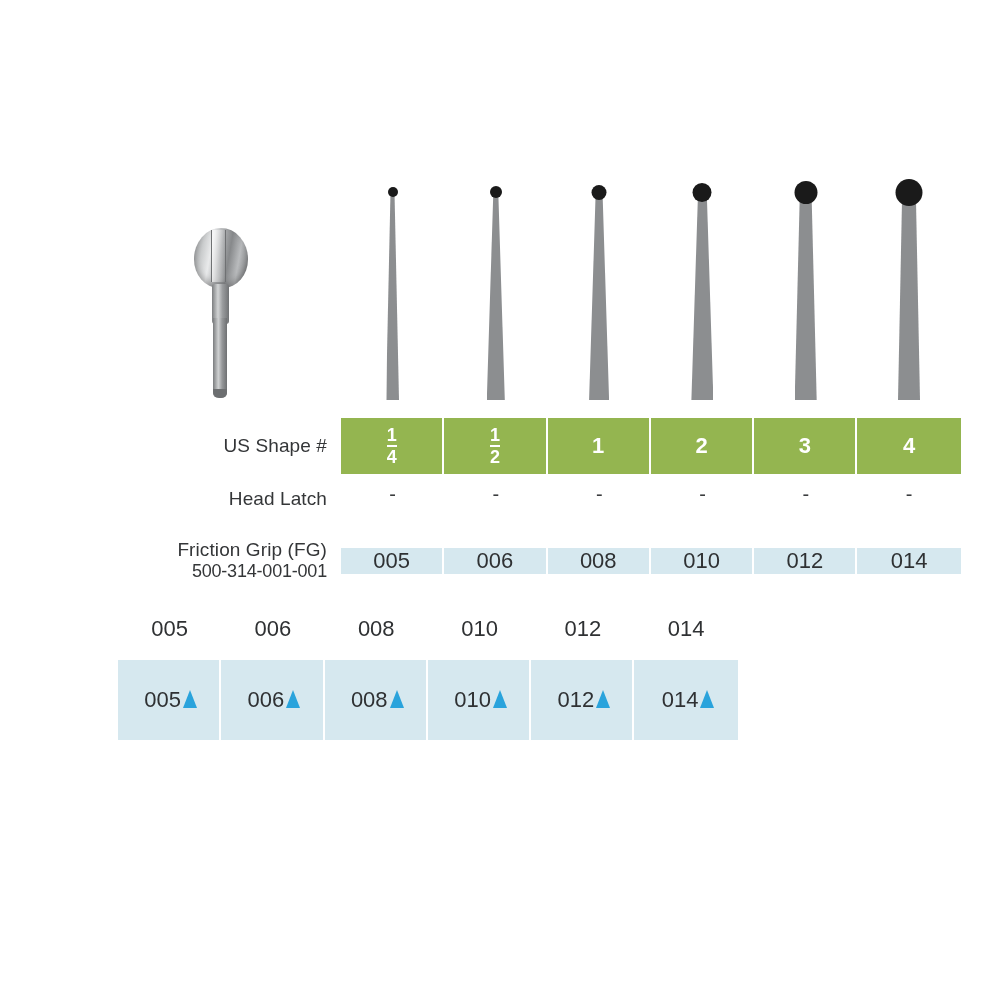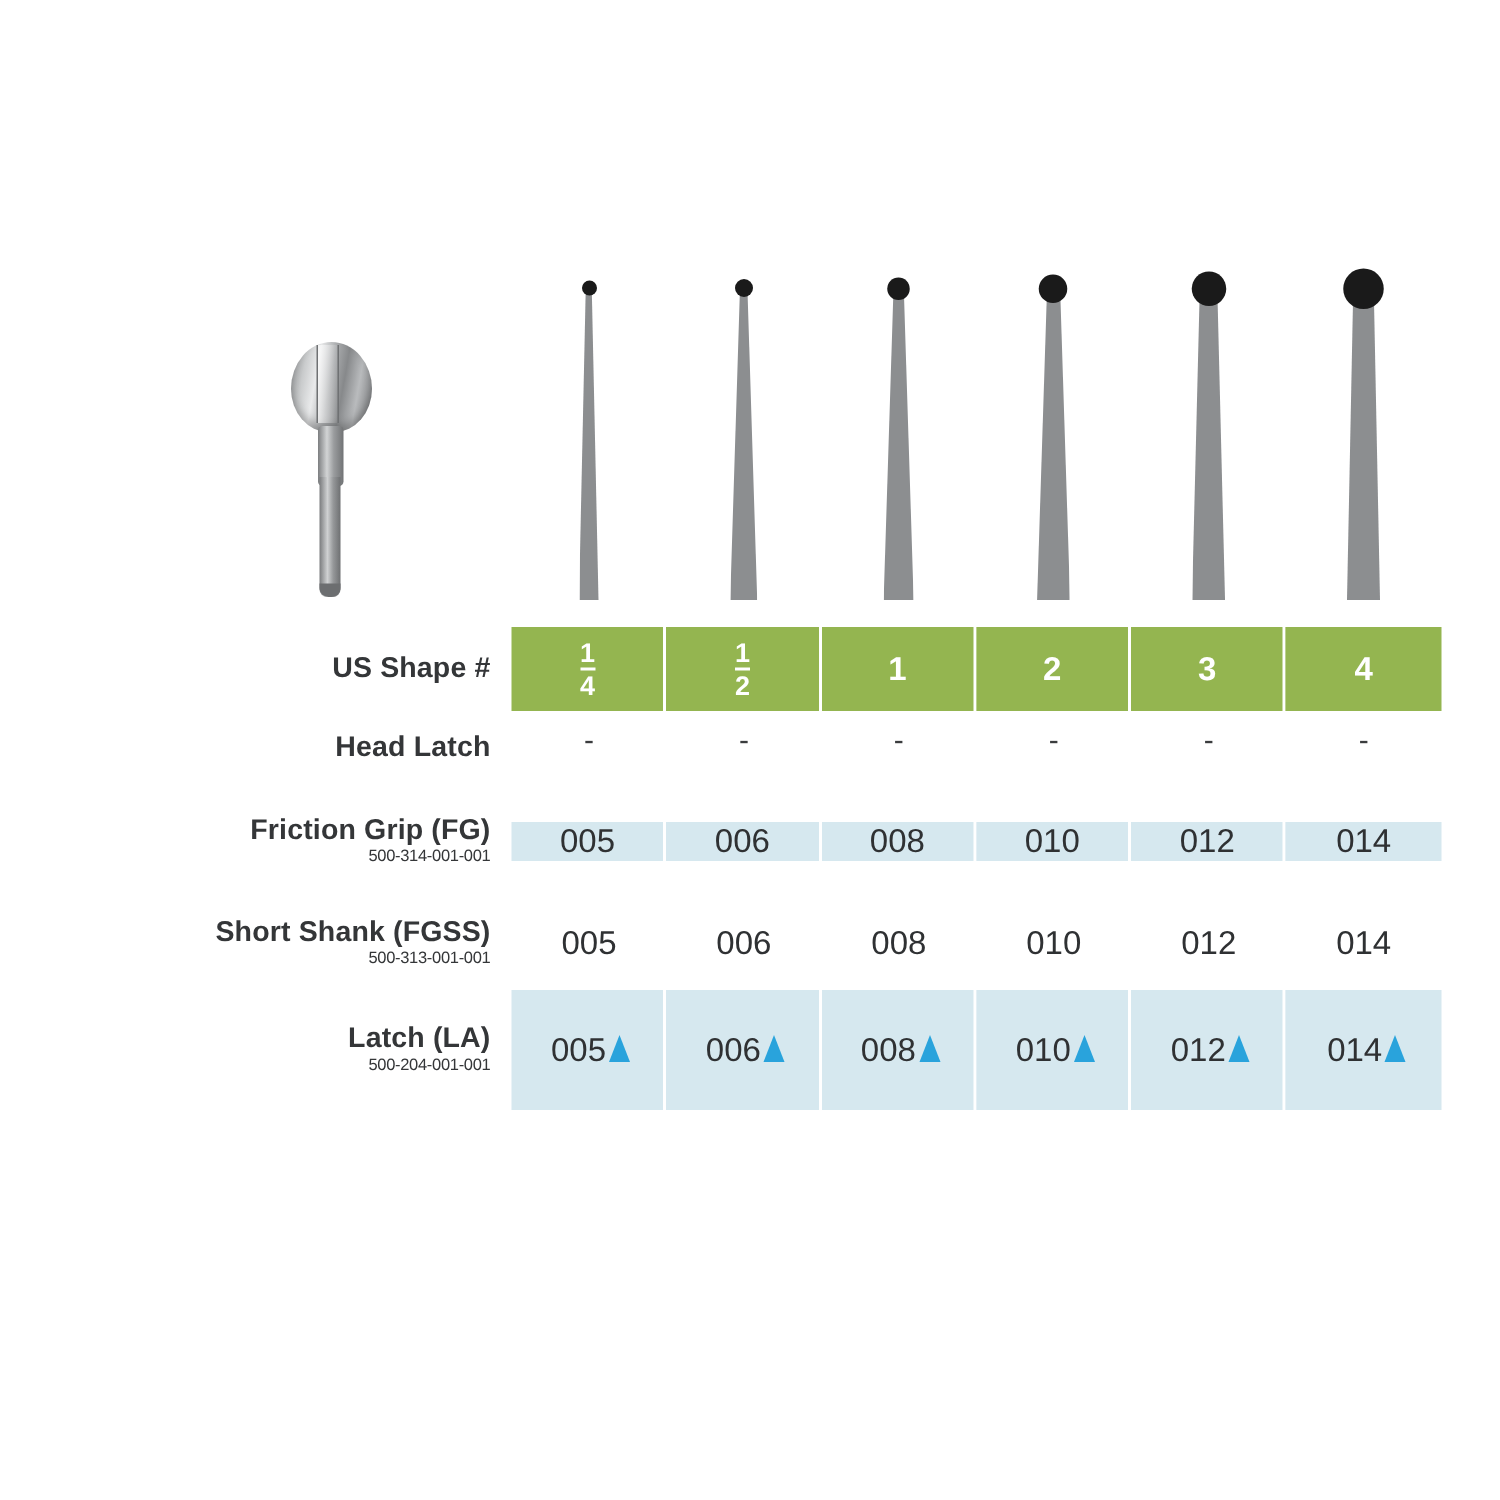--- a/index.html
+++ b/index.html
@@ -118,27 +118,27 @@
     box-sizing: border-box;
     padding-right: 14px;
     text-align: right;
     color: #343638;
     display: flex;
     flex-direction: column;
     justify-content: center;
     align-items: flex-end;
   }
   .rowlabel .l1 {
-    font-weight: bold;
+    font-weight: normal;
     font-size: 19px;
     letter-spacing: .1px;
     line-height: 1.15;
   }
   .rowlabel .l2 {
-    font-size: 11px;
+    font-size: 18px;
     line-height: 1.2;
     color: #343638;
     letter-spacing: -0.2px;
   }
   .cells {
     display: flex;
     flex: 1;
   }
   .cell {
     width: 103.3px;
@@ -299,39 +299,31 @@
         <div class="cell">005</div>
         <div class="cell">006</div>
         <div class="cell">008</div>
         <div class="cell">010</div>
         <div class="cell">012</div>
         <div class="cell">014</div>
       </div>
     </div>
 
     <div class="row row-fgss">
-      <div class="rowlabel">
-        <span class="l1">Short Shank (FGSS)</span>
-        <span class="l2">500-313-001-001</span>
-      </div>
       <div class="cells">
         <div class="cell">005</div>
         <div class="cell">006</div>
         <div class="cell">008</div>
         <div class="cell">010</div>
         <div class="cell">012</div>
         <div class="cell">014</div>
       </div>
     </div>
 
     <div class="row row-la">
-      <div class="rowlabel">
-        <span class="l1">Latch (LA)</span>
-        <span class="l2">500-204-001-001</span>
-      </div>
       <div class="cells">
         <div class="cell">
           <span class="la-val">
             <span>005</span>
             <span class="tri"></span>
           </span>
         </div>
         <div class="cell">
           <span class="la-val">
             <span>006</span>

